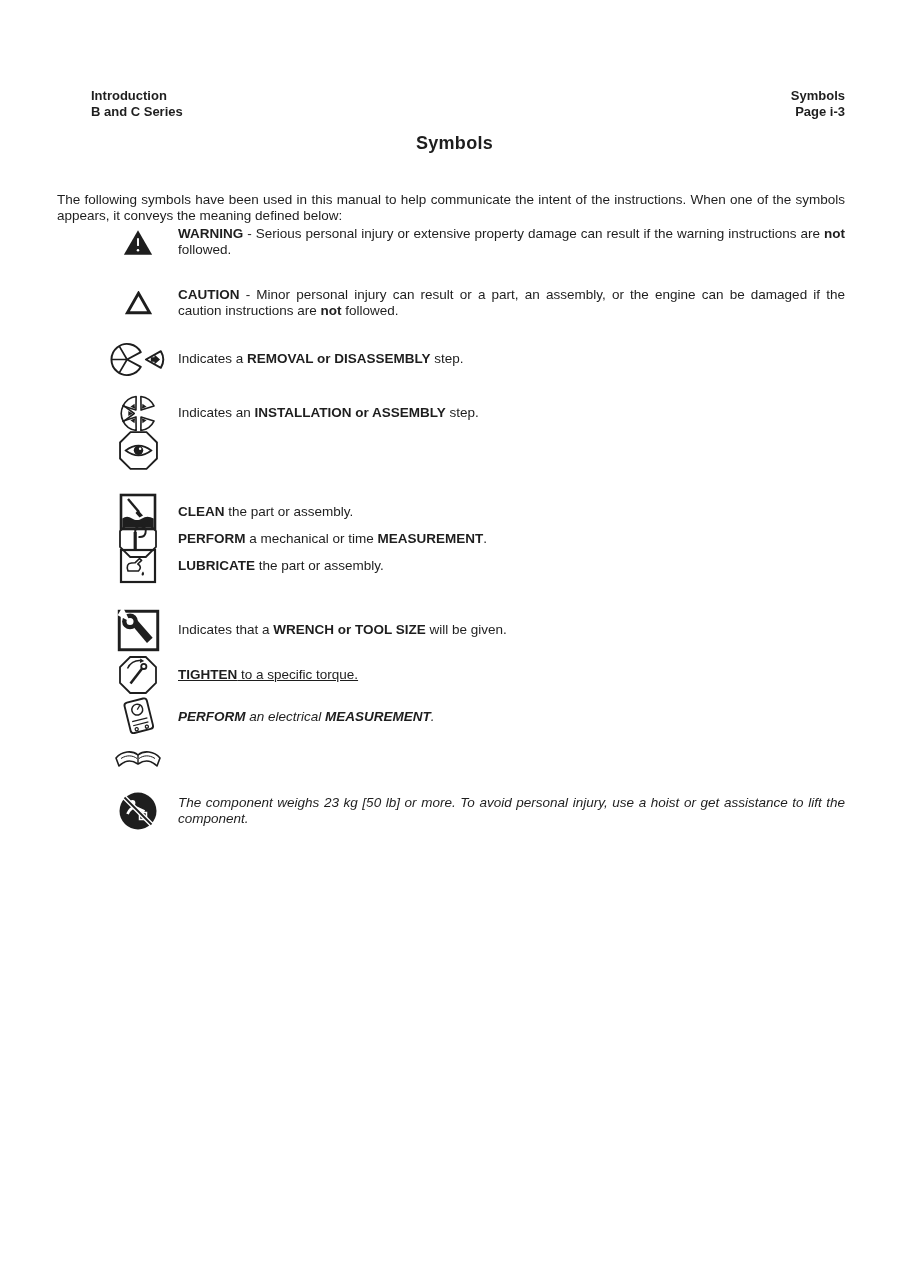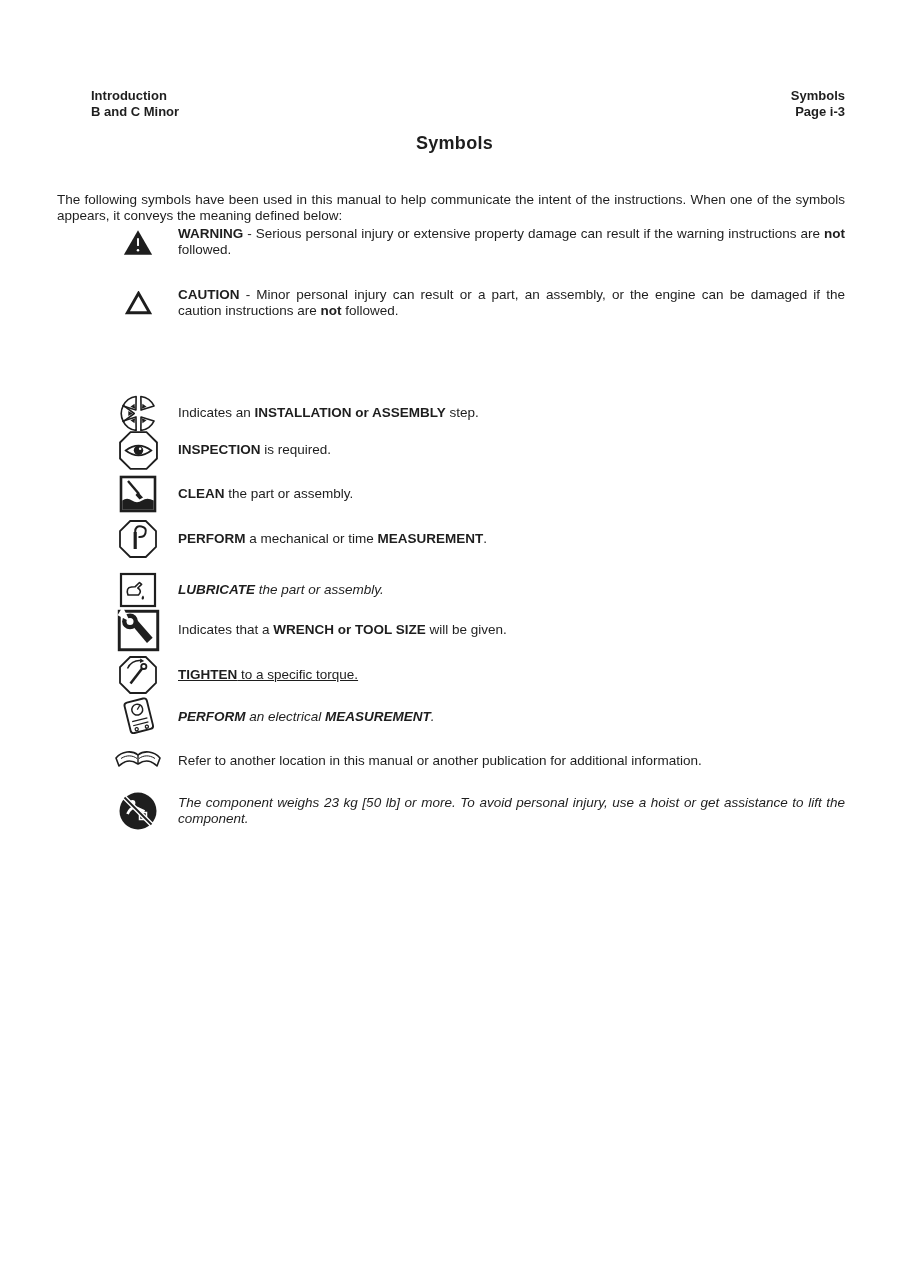--- a/index.html
+++ b/index.html
@@ -128,21 +128,21 @@
       <circle cx="14.5" cy="12" r="2.9" fill="#fff"></circle>
       <path d="M9.5 23 Q13 15 19 17 L26.5 20.5" fill="none" stroke="#fff" stroke-width="2.8"></path>
       <rect x="21.5" y="21.5" width="7" height="7" fill="none" stroke="#fff" stroke-width="1.5"></rect>
       <path d="M6.5 6.5 L33.5 33.5" stroke="#fff" stroke-width="4.6"></path>
       <path d="M6.5 6.5 L33.5 33.5" stroke="#1e1e1e" stroke-width="1.8"></path>
     </symbol>
   </defs>
 </svg>
 
 <div class="page">
-  <div class="hdr hdr-left"><span>Introduction</span><br><span>B and C Minor</span></div>
+  <div class="hdr hdr-left"><span>Introduction</span><br><span>B and C Series</span></div>
   <div class="hdr hdr-right"><span>Symbols</span><br><span>Page i-3</span></div>
 
   <div class="title">Symbols</div>
 
   <div class="intro">The following symbols have been used in this manual to help communicate the intent of the instructions. When one of the symbols appears, it conveys the meaning defined below:</div>
 
   <div class="rows">
       <div class="row" style="top: 226px;">
         <span class="icon-cell">
           <svg class="glyph g-warning-icon">
@@ -152,53 +152,60 @@
         <div class="txt"><b>WARNING</b><span> - Serious personal injury or extensive property damage can result if the warning instructions are </span><b>not</b><span> followed.</span></div>
       </div>
       <div class="row" style="top: 287px;">
         <span class="icon-cell">
           <svg class="glyph g-caution-icon">
             <use href="#sym-caution-icon"></use>
           </svg>
         </span>
         <div class="txt"><b>CAUTION</b><span> - Minor personal injury can result or a part, an assembly, or the engine can be damaged if the caution instructions are </span><b>not</b><span> followed.</span></div>
       </div>
+      <div class="row" style="top: 340px;">
+        <span class="icon-cell">
+          <svg class="glyph g-removal-icon">
+            <use href="#sym-removal-icon"></use>
+          </svg>
+        </span>
+        <div class="txt"><span>Indicates a </span><b>REMOVAL or DISASSEMBLY</b><span> step.</span></div>
+      </div>
       <div class="row" style="top: 392px;">
         <span class="icon-cell">
           <svg class="glyph g-installation-icon">
             <use href="#sym-installation-icon"></use>
           </svg>
         </span>
         <div class="txt"><span>Indicates an </span><b>INSTALLATION or ASSEMBLY</b><span> step.</span></div>
       </div>
       <div class="row" style="top: 430px;">
         <span class="icon-cell">
           <svg class="glyph g-inspection-icon">
             <use href="#sym-inspection-icon"></use>
           </svg>
         </span>
-        <div class="txt"><b>INSPECTION</b><span> is required.</span></div>
-      </div>
-      <div class="row" style="top: 475px;">
+      </div>
+      <div class="row" style="top: 493px;">
         <span class="icon-cell">
           <svg class="glyph g-clean-icon">
             <use href="#sym-clean-icon"></use>
           </svg>
         </span>
         <div class="txt"><b>CLEAN</b><span> the part or assembly.</span></div>
       </div>
       <div class="row" style="top: 519px; align-items: center;">
         <span class="icon-cell">
           <svg class="glyph g-measurement-icon">
             <use href="#sym-measurement-icon"></use>
           </svg>
         </span>
         <div class="txt"><b>PERFORM</b><span> a mechanical or time </span><b>MEASUREMENT</b><span>.</span></div>
       </div>
-      <div class="row" style="top: 572px; font-style: italic;">
+      <div class="row" style="top: 548px;">
         <span class="icon-cell">
           <svg class="glyph g-lubricate-icon">
             <use href="#sym-lubricate-icon"></use>
           </svg>
         </span>
         <div class="txt"><b>LUBRICATE</b><span> the part or assembly.</span></div>
       </div>
       <div class="row" style="top: 609px;">
         <span class="icon-cell">
           <svg class="glyph g-wrench-icon">
@@ -222,21 +229,20 @@
           </svg>
         </span>
         <div class="txt"><b>PERFORM</b><span> an electrical </span><b>MEASUREMENT</b><span>.</span></div>
       </div>
       <div class="row" style="top: 746px;">
         <span class="icon-cell">
           <svg class="glyph g-refer-icon">
             <use href="#sym-refer-icon"></use>
           </svg>
         </span>
-        <div class="txt"><span>Refer to another location in this manual or another publication for additional information.</span></div>
       </div>
       <div class="row" style="top: 791px; font-style: italic;">
         <span class="icon-cell">
           <svg class="glyph g-lift-warning-icon">
             <use href="#sym-lift-warning-icon"></use>
           </svg>
         </span>
         <div class="txt"><span>The component weighs 23 kg [50 lb] or more. To avoid personal injury, use a hoist or get assistance to lift the component.</span></div>
       </div>
     </div>

